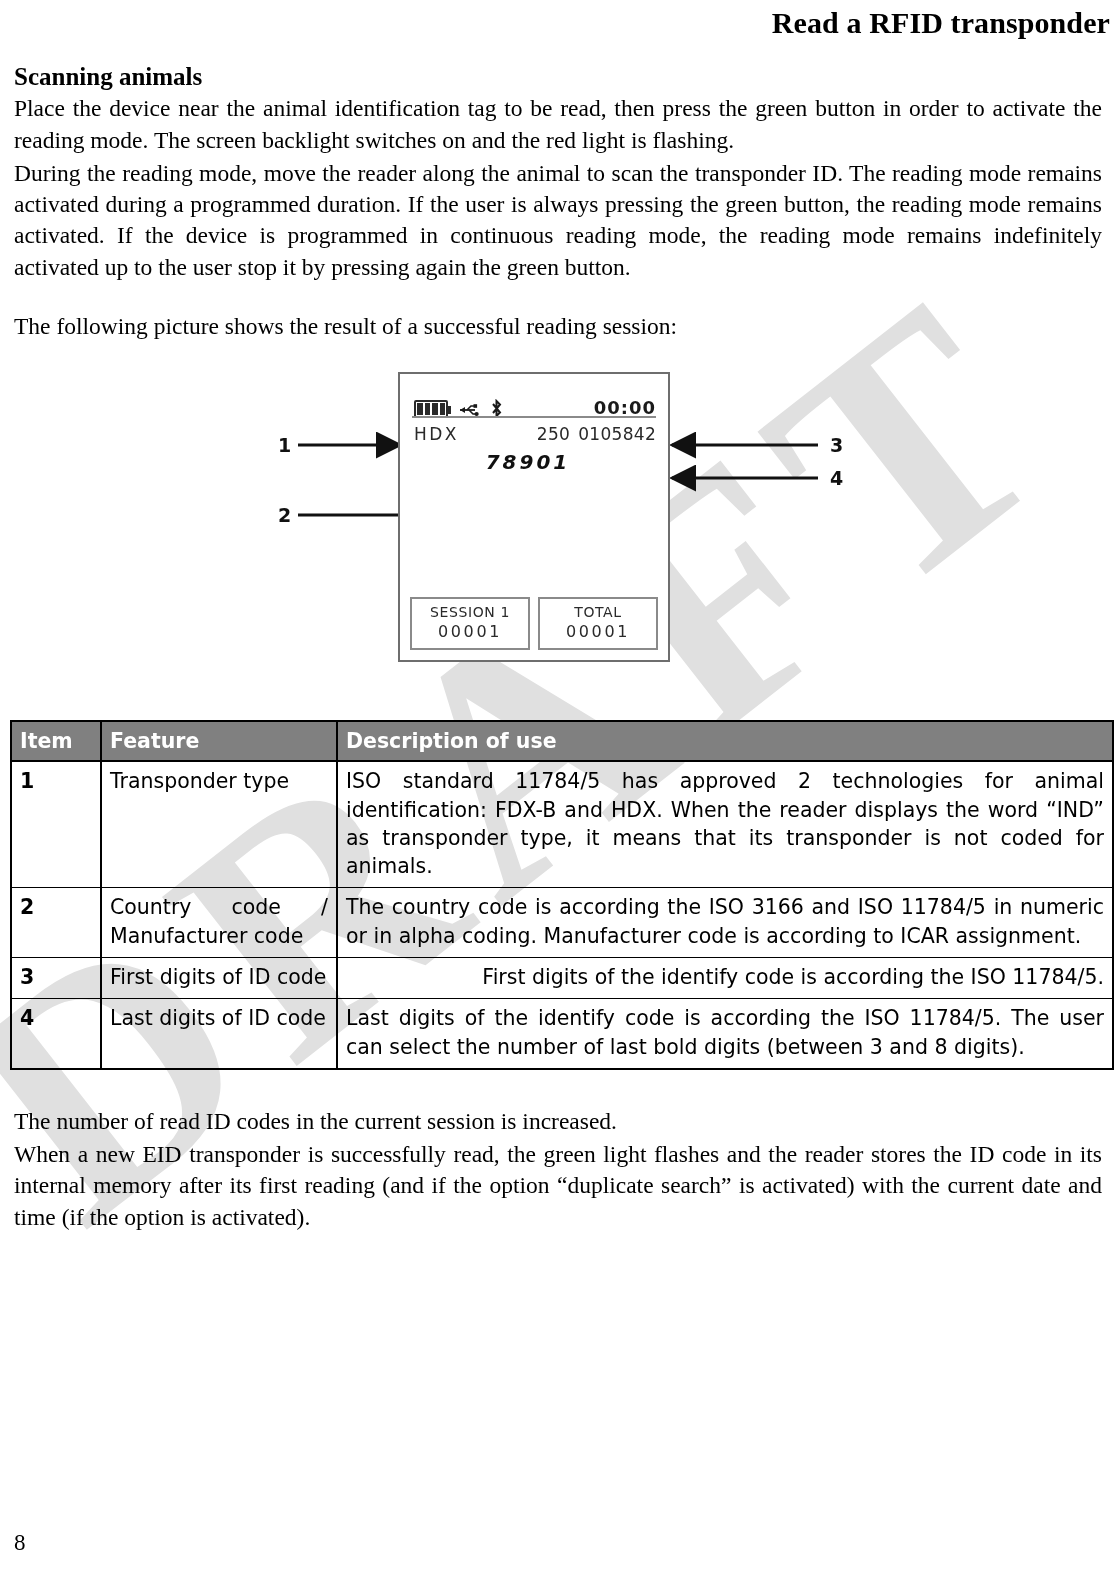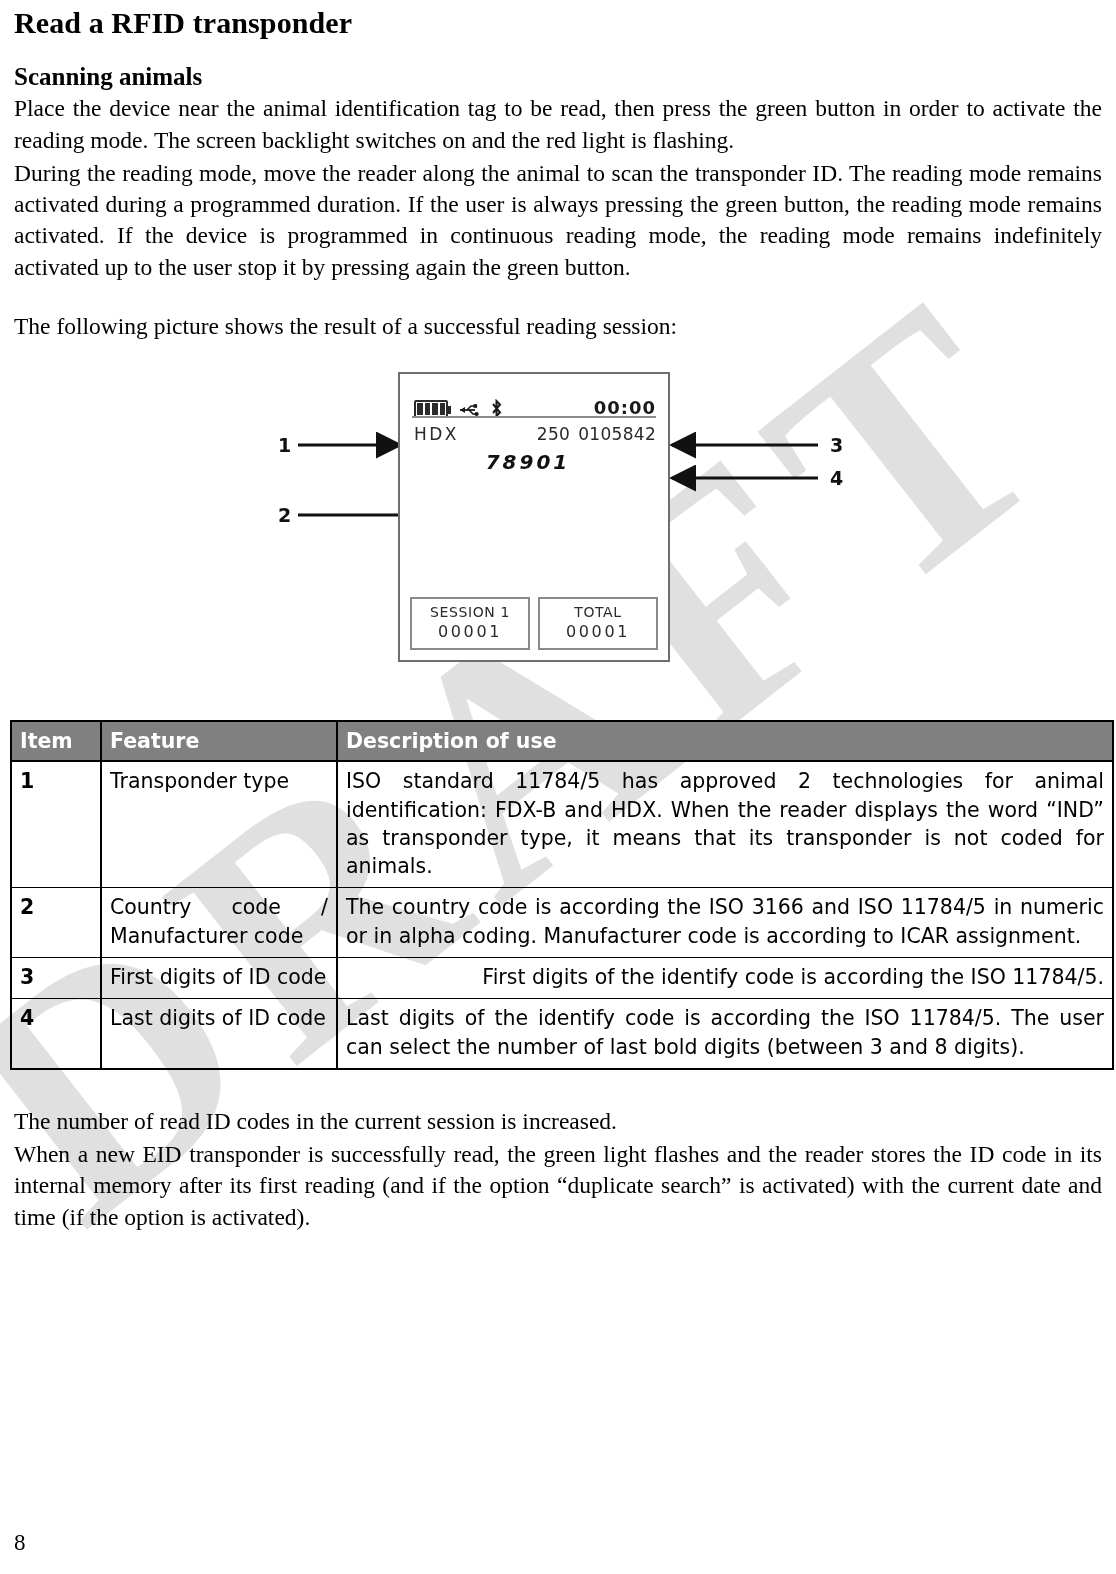--- a/index.html
+++ b/index.html
@@ -48,20 +48,21 @@
     padding: 0 6px;
   }
   
   h1.doc-title {
     font-size: 30px;
     font-weight: bold;
     margin: 0;
     padding: 6px 0 0 8px;
     line-height: 1.15;
     letter-spacing: 0.1px;
+    text-align: right;
   }
   h2.sub-title {
     font-size: 25px;
     font-weight: bold;
     margin: 0;
     padding: 22px 0 0 8px;
     line-height: 1.15;
   }
   p.body-para {
     font-size: 23.5px;

